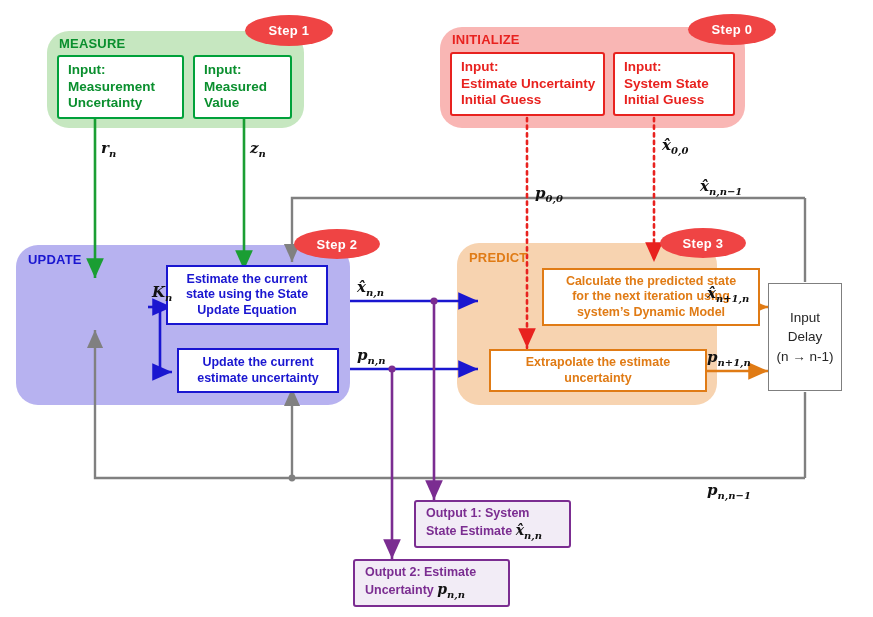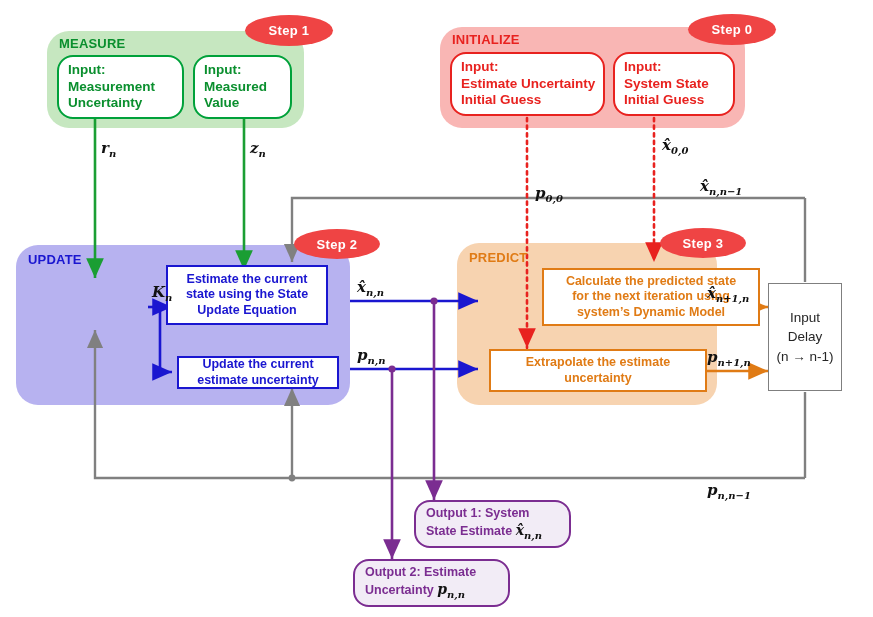--- a/index.html
+++ b/index.html
@@ -4,21 +4,21 @@
 <style>
   html,body{margin:0;padding:0;background:#ffffff;}
   body{font-family:"Liberation Sans",sans-serif;}
   #stage{position:relative;width:873px;height:617px;background:#fff;overflow:hidden;}
   svg.layer{position:absolute;left:0;top:0;width:873px;height:617px;overflow:visible;}
   .panel{position:absolute;border-radius:22px;}
   .panel-title{position:absolute;font-weight:bold;font-size:13px;letter-spacing:.2px;}
   .nodebox{position:absolute;background:#ffffff;box-sizing:border-box;display:flex;
            align-items:center;justify-content:center;text-align:center;font-weight:bold;
            line-height:1.22;}
-  .rnd{border-radius:16px;}
+  .rnd{border-radius:3px;}
   .badge{position:absolute;background:#ef4444;color:#fff;border-radius:50%;
          display:flex;align-items:center;justify-content:center;font-weight:bold;
          font-size:13px;letter-spacing:.3px;}
   .siglabel{position:absolute;font-family:"DejaVu Serif",serif;font-weight:bold;
             font-style:italic;font-size:15px;color:#111;white-space:nowrap;}
   .siglabel sub{font-style:italic;font-size:10px;font-weight:bold;}
   .udbox{position:absolute;box-sizing:border-box;border:1.6px solid #7f7f7f;background:#fff;
          display:flex;flex-direction:column;align-items:center;justify-content:center;
          font-size:13.5px;color:#262626;line-height:1.45;font-weight:normal;}
 </style>
@@ -129,21 +129,21 @@
               padding-left:9px;">Input:
 System State
 Initial Guess</div>
   <div class="panel-title" style="left:452px;top:32px;color:#e8221f;">INITIALIZE</div>
 
   <div class="panel-title" style="left:28px;top:252px;color:#1a16d0;">UPDATE</div>
   <div class="nodebox" style="left:166px;top:265px;width:162px;height:60px;border:2.2px solid #1a16d0;color:#1a16d0;
               font-size:12.5px;white-space:pre-line;">Estimate the current
 state using the State
 Update Equation</div>
-  <div class="nodebox" style="left:177px;top:356px;width:162px;height:33px;border:2.2px solid #1a16d0;color:#1a16d0;
+  <div class="nodebox" style="left:177px;top:348px;width:162px;height:45px;border:2.2px solid #1a16d0;color:#1a16d0;
               font-size:12.5px;white-space:pre-line;">Update the current
 estimate uncertainty</div>
 
   <div class="panel-title" style="left:469px;top:250px;color:#e07b15;">PREDICT</div>
   <div class="nodebox" style="left:496px;top:268px;width:218px;height:58px;border:2.2px solid #e07b15;color:#e07b15;
               font-size:12.5px;white-space:pre-line;margin-left:46px;">Calculate the predicted state
 for the next iteration using
 system’s Dynamic Model</div>
   <div class="nodebox" style="left:489px;top:349px;width:218px;height:43px;border:2.2px solid #e07b15;color:#e07b15;
               font-size:12.5px;white-space:pre-line;">Extrapolate the estimate

